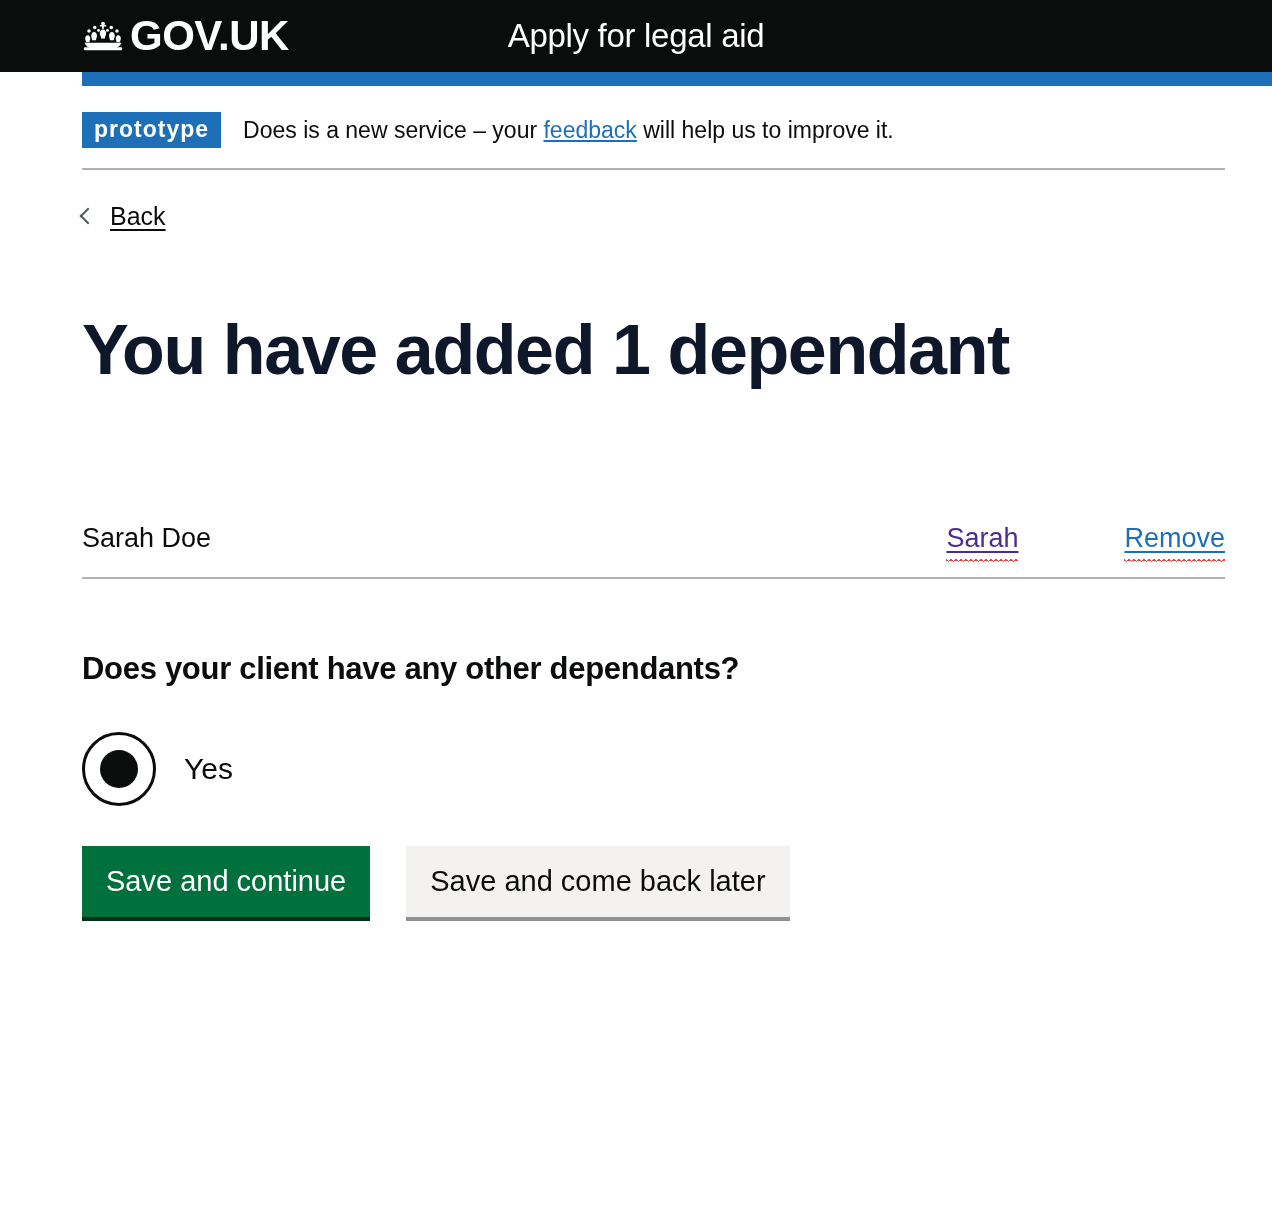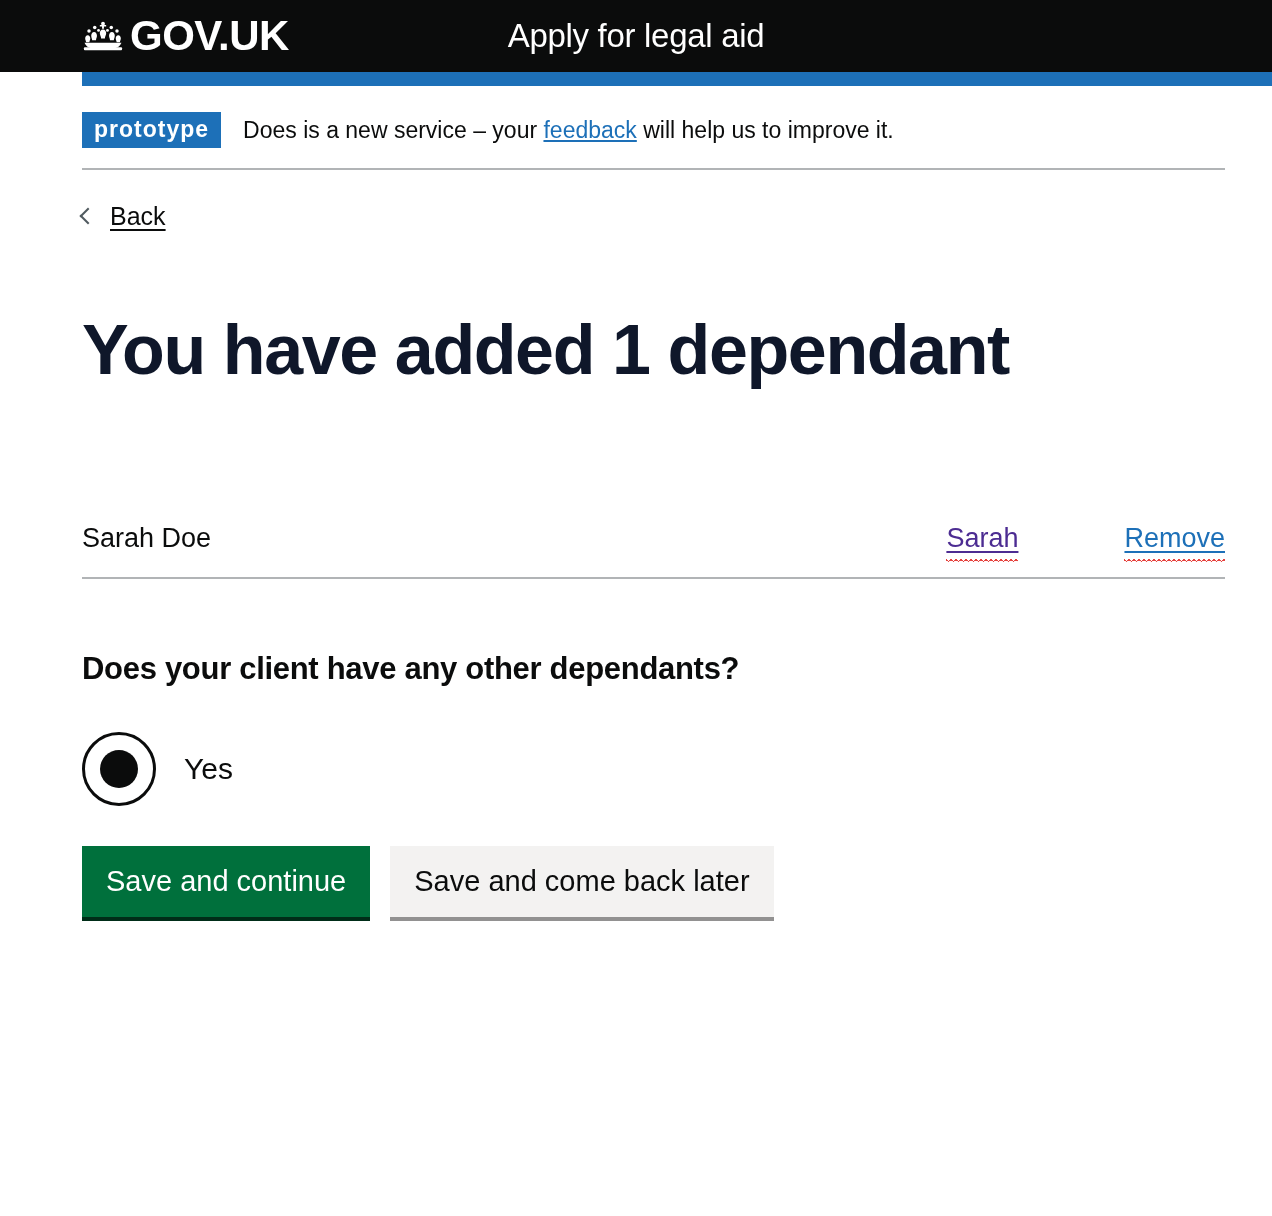--- a/index.html
+++ b/index.html
@@ -246,21 +246,21 @@
     line-height: 1;
     border: none;
     cursor: pointer;
     padding: 21px 24px 21px 24px;
     text-align: center;
   }
   .button-primary {
     background: #00703c;
     color: #ffffff;
     box-shadow: 0 4px 0 #002d18;
-    margin-right: 20px;
+    margin-right: 36px;
   }
   .button-secondary {
     background: #f3f2f1;
     color: #0b0c0c;
     box-shadow: 0 4px 0 #929191;
   }
 </style>
 </head>
 <body>
 

